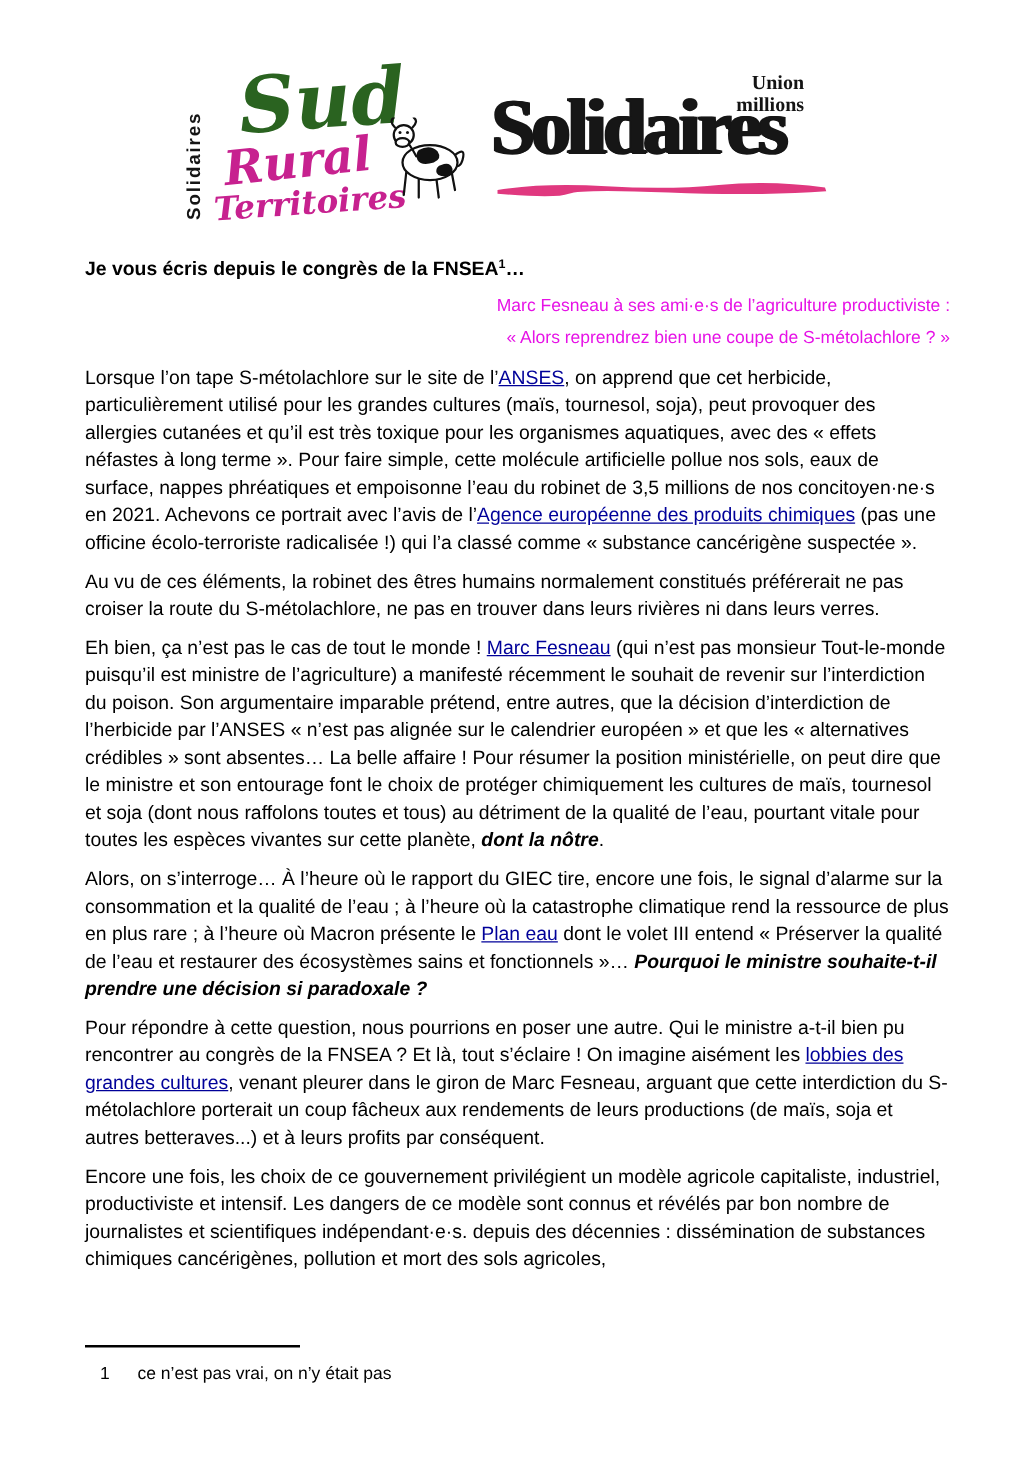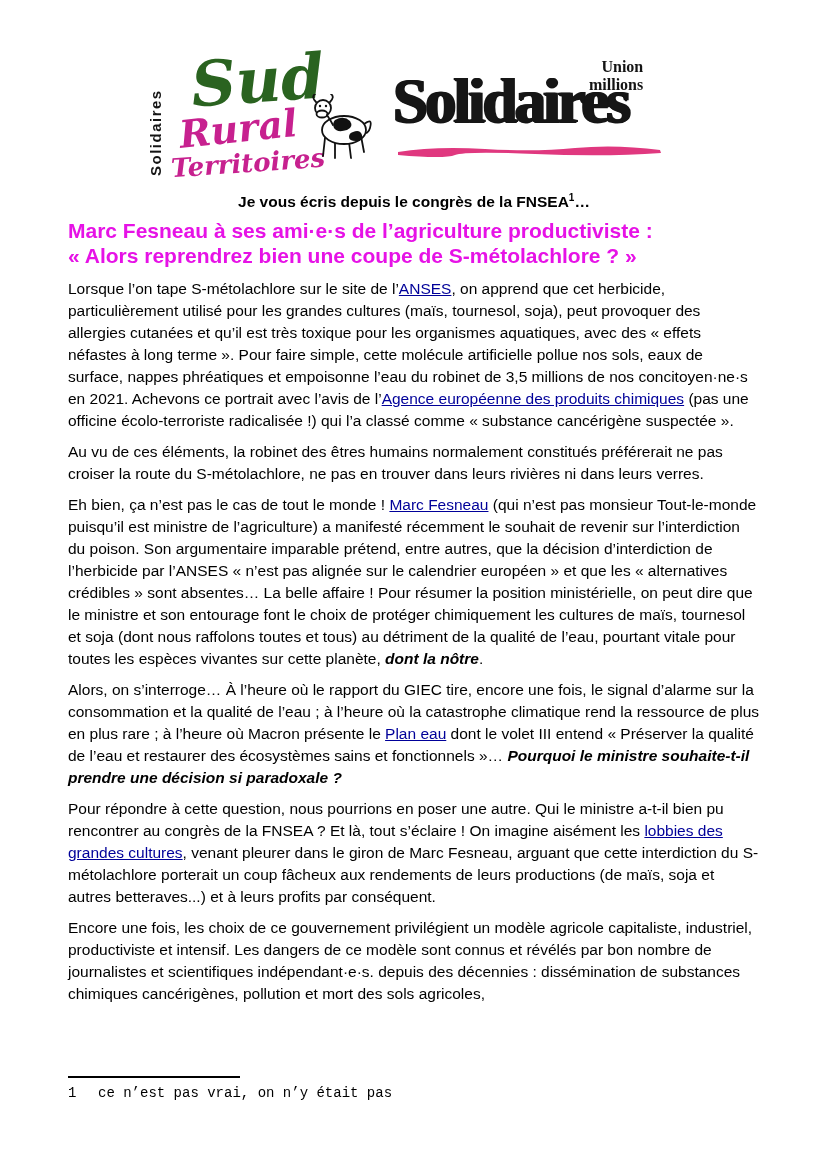--- a/index.html
+++ b/index.html
@@ -39,34 +39,34 @@
   }
   .soli {
     position:absolute; left:0; top:12px; white-space:nowrap;
     font-family:"Liberation Serif", serif; font-weight:bold;
     font-size:63px; line-height:1; letter-spacing:-3px; color:#161616;
     text-shadow:1.3px 0 0 #161616, -1.3px 0 0 #161616, 0 1px 0 #161616;
   }
   .brush { position:absolute; left:2px; top:86px; }
   
   .content { padding:0 66px 0 68px; }
-  .intro { margin:10px 0 0; font-size:15.5px; font-weight:bold;text-align:center; }
+  .intro { margin:24px 0 0; font-size:15.5px; font-weight:bold; }
   .intro sup { font-size:10px; }
   .doc-title {
-    margin:7px 0 0; text-align:left; font-weight:bold;
-    font-size:21px; line-height:25px; color:#e612e6;
+    margin:7px 0 0; text-align:right; font-weight:normal;
+    font-size:14px; line-height:25px; color:#e612e6;
   }
   .body-text { margin-top:10px; }
   .para { margin:0 0 9px; font-size:15.5px; line-height:22px; }
   a.doc-link { color:#000099; text-decoration:underline; cursor:pointer;text-align:right; }
   .b { font-weight:bold;font-style:italic; }
   
   .footnote-area { position:absolute; left:68px; top:1076px; width:692px; }
   .fn-rule { width:172px; height:2px; background:#000; margin-bottom:7px; }
-  .footnote { margin:0; font-family:Liberation Mono, monospace; font-size:14px; }
+  .footnote { margin:12px; font-family:Liberation Sans, sans-serif; font-size:14px; }
   .fn-num { display:inline-block; width:30px; }
 </style>
 </head>
 <body>
 
 <div class="page">
 
   <header class="logos">
 
     <div class="logo-left">

